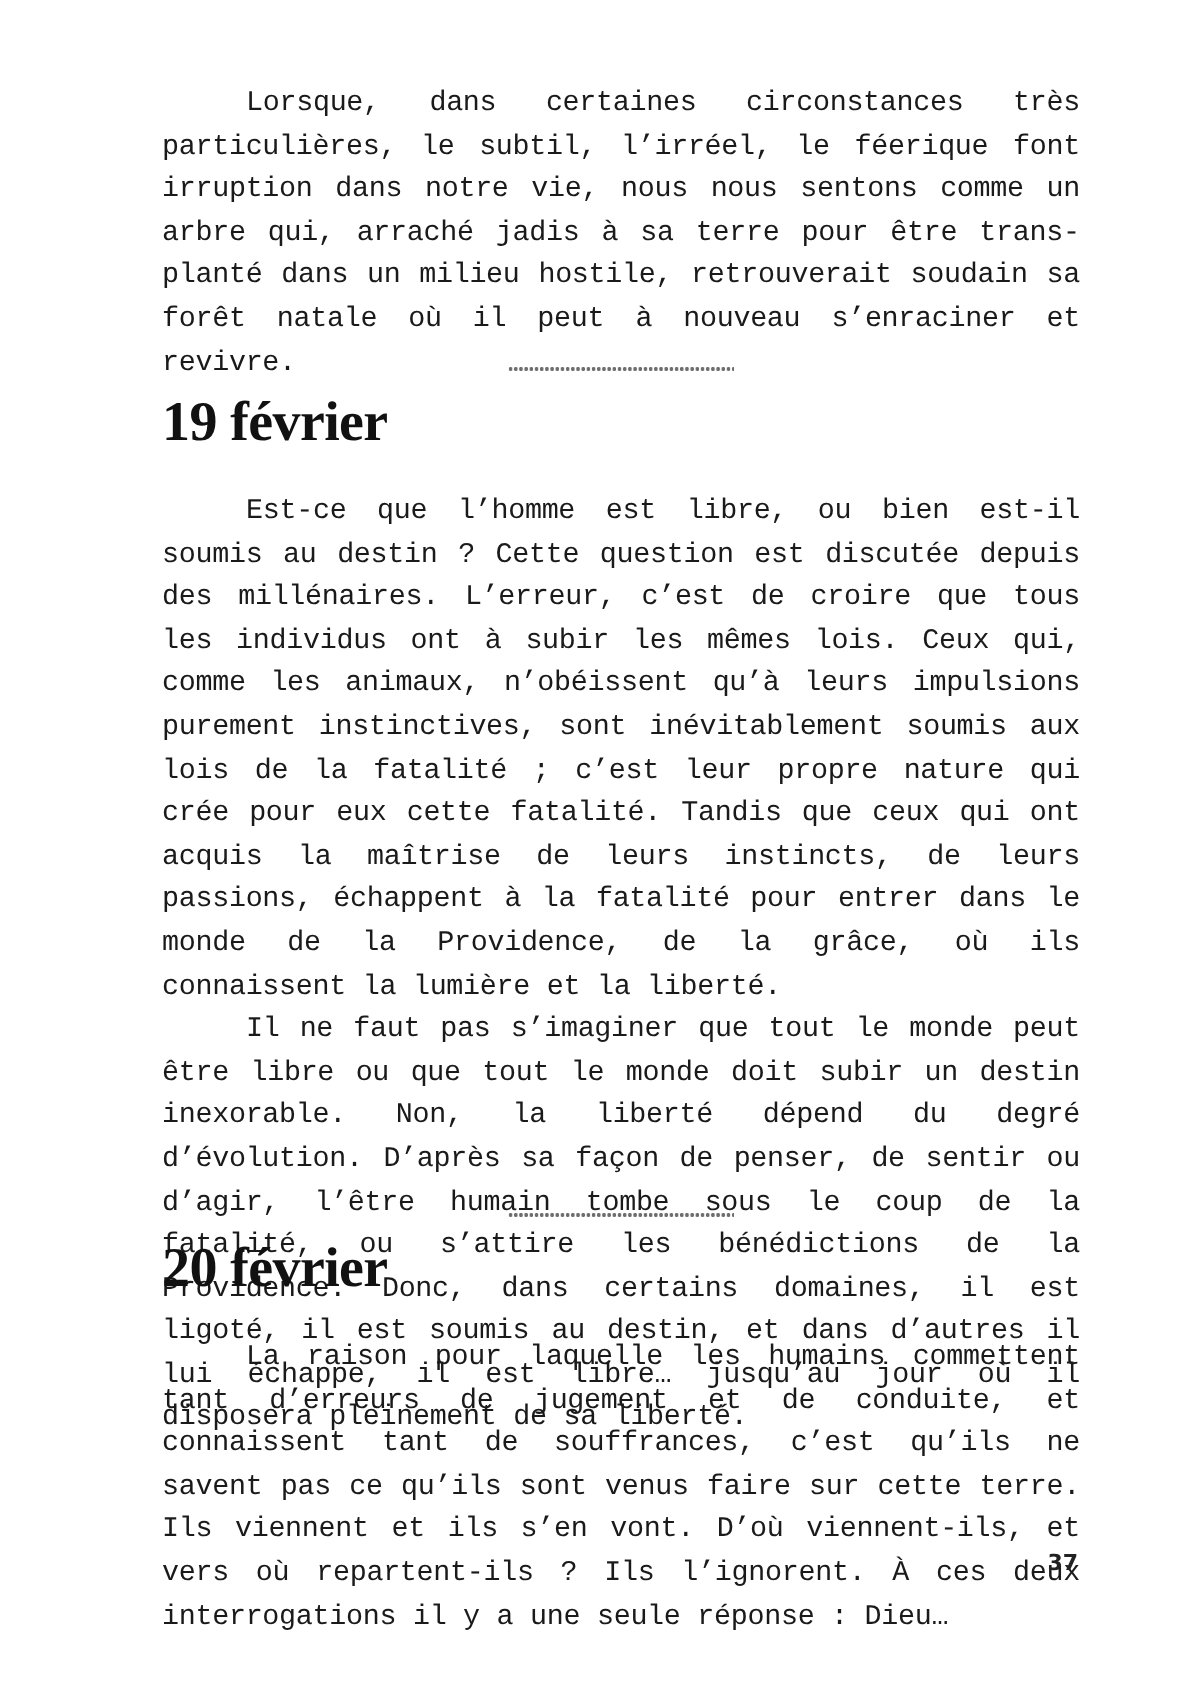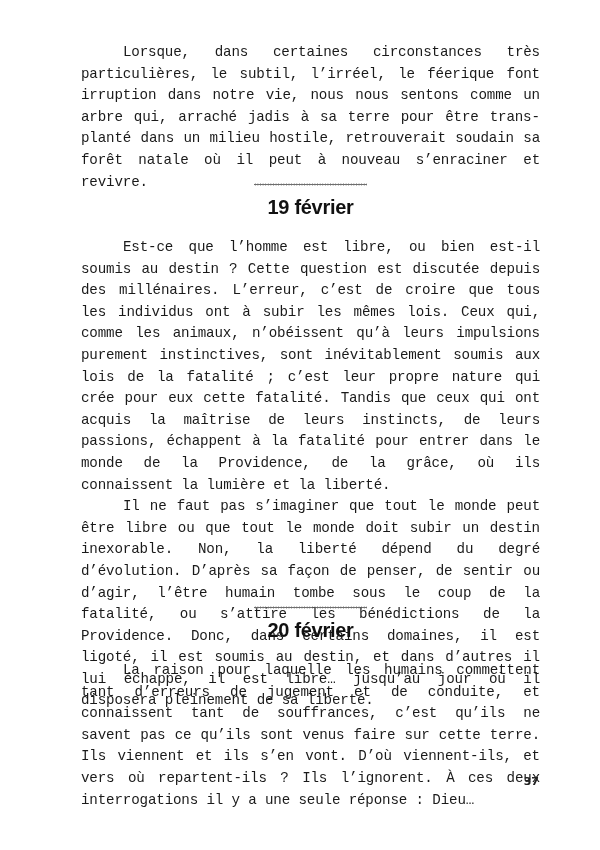--- a/index.html
+++ b/index.html
@@ -38,24 +38,23 @@
     .ornament {
       width: 113px;
       height: 3px;
       margin: 0 auto;
       background-image: radial-gradient(circle, #555 0.9px, transparent 1.1px);
       background-size: 2.6px 3px;
       background-repeat: repeat-x;
       opacity: 0.85;
     }
     .heading {
-      font-family: Liberation Sans, sans-serif;
-      font-size: 20px;
+      font-family: Liberation Serif, serif;
+      font-size: 28px;
       font-weight: 600;
-      text-align: center;
       margin: 10px 0 18px 0;
       letter-spacing: -0.3px;
       color: #111;
     }
     .page-number {
       position: absolute;
       right: 61px;
       top: 775px;
       font-family: "DejaVu Sans", "Liberation Sans", sans-serif;
       font-size: 11px;

